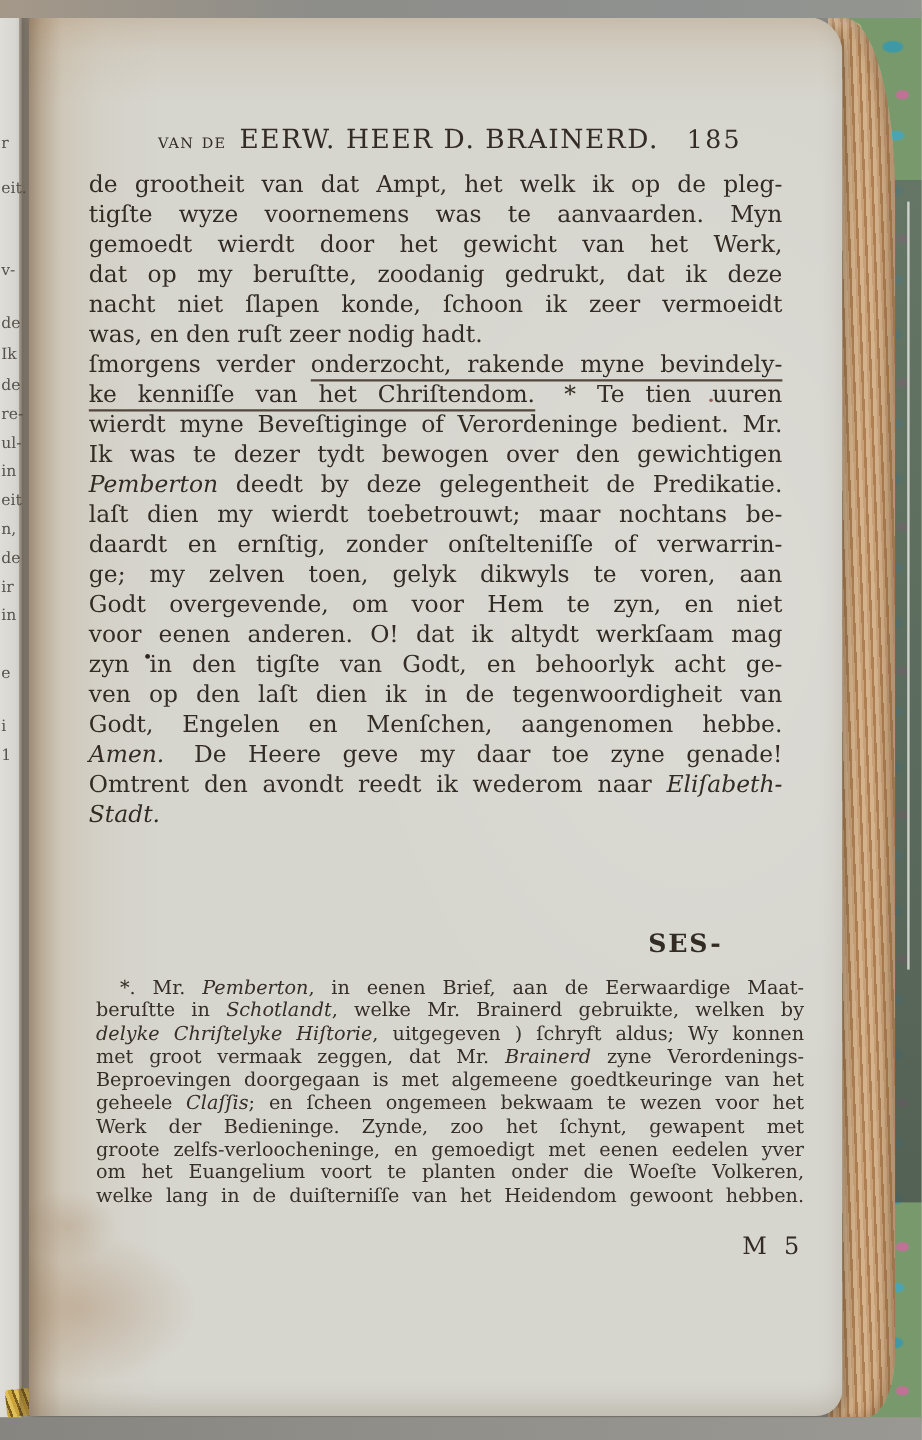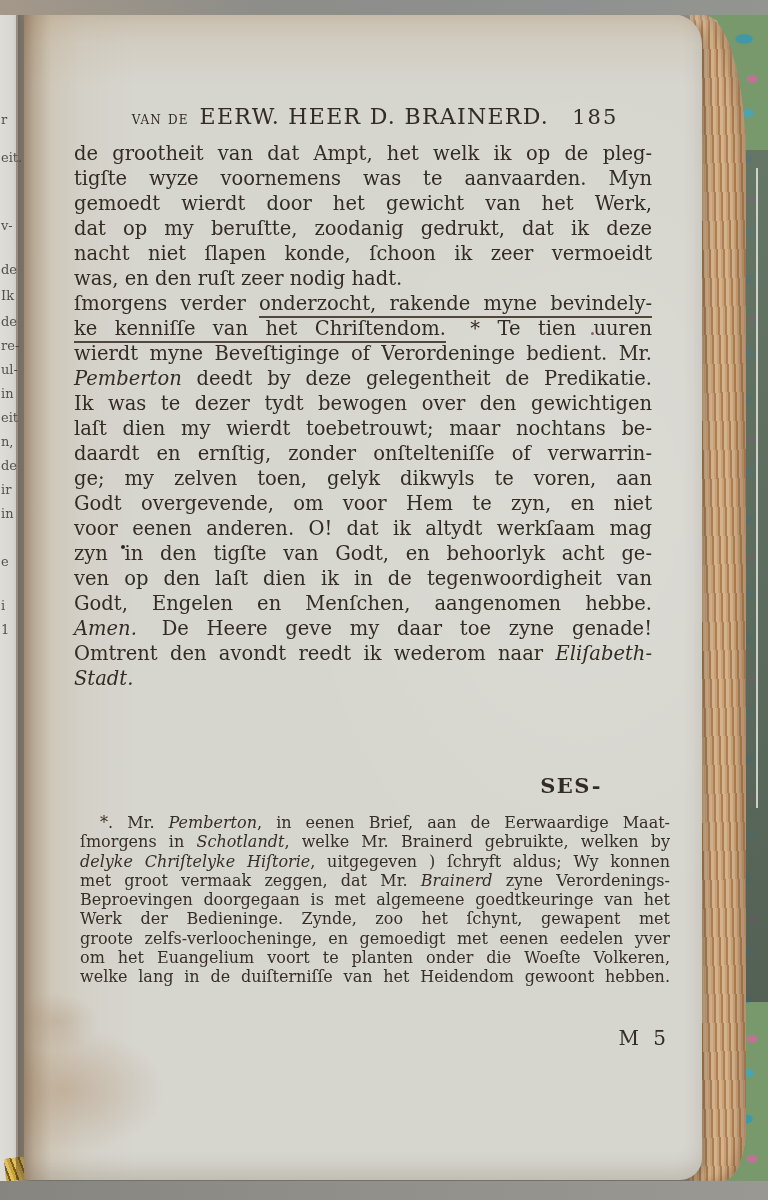--- a/index.html
+++ b/index.html
@@ -130,43 +130,44 @@
     <div class="body-text" id="body-lines">
         <div class="tline"><span>de grootheit van dat Ampt, het welk ik op de pleg-</span></div>
         <div class="tline"><span>tigſte wyze voornemens was te aanvaarden. Myn</span></div>
         <div class="tline"><span>gemoedt wierdt door het gewicht van het Werk,</span></div>
         <div class="tline"><span>dat op my beruſtte, zoodanig gedrukt, dat ik deze</span></div>
         <div class="tline"><span>nacht niet ſlapen konde, ſchoon ik zeer vermoeidt</span></div>
         <div class="tline last"><span>was, en den ruſt zeer nodig hadt.</span></div>
         <div class="tline"><span>ſmorgens verder </span><span class="ul">onderzocht, rakende myne bevindely-</span></div>
         <div class="tline"><span class="ul">ke kenniſſe van het Chriſtendom.</span><span class="gap"> * Te tien uuren</span></div>
         <div class="tline"><span>wierdt myne Beveſtiginge of Verordeninge bedient. Mr.</span></div>
+        <div class="tline"><span>Ik was te dezer tydt bewogen over den gewichtigen</span></div>
         <div class="tline"><span class="it">Pemberton</span><span> deedt by deze gelegentheit de Predikatie.</span></div>
-        <div class="tline"><span>Ik was te dezer tydt bewogen over den gewichtigen</span></div>
         <div class="tline"><span>laſt dien my wierdt toebetrouwt; maar nochtans be-</span></div>
         <div class="tline"><span>daardt en ernſtig, zonder onſtelteniſſe of verwarrin-</span></div>
         <div class="tline"><span>ge; my zelven toen, gelyk dikwyls te voren, aan</span></div>
         <div class="tline"><span>Godt overgevende, om voor Hem te zyn, en niet</span></div>
         <div class="tline"><span>voor eenen anderen. O! dat ik altydt werkſaam mag</span></div>
         <div class="tline"><span>zyn in den tigſte van Godt, en behoorlyk acht ge-</span></div>
         <div class="tline"><span>ven op den laſt dien ik in de tegenwoordigheit van</span></div>
         <div class="tline"><span>Godt, Engelen en Menſchen, aangenomen hebbe.</span></div>
         <div class="tline"><span class="it">Amen.</span><span class="gap"> De Heere geve my daar toe zyne genade!</span></div>
         <div class="tline"><span>Omtrent den avondt reedt ik wederom naar </span><span class="it">Eliſabeth-</span></div>
         <div class="tline last"><span class="it">Stadt.</span></div>
       </div>
 
     <div class="catchword">SES-</div>
 
     <div class="footnote" id="footnote-lines">
         <div class="tline indent"><span>*. Mr. </span><span class="it">Pemberton</span><span>, in eenen Brief, aan de Eerwaardige Maat-</span></div>
-        <div class="tline"><span>ſmorgens in </span><span class="it">Schotlandt</span><span>, welke Mr. Brainerd gebruikte, welken by</span></div>
+        <div class="tline"><span>beruſtte in </span><span class="it">Schotlandt</span><span>, welke Mr. Brainerd gebruikte, welken by</span></div>
         <div class="tline"><span class="it">delyke Chriſtelyke Hiſtorie</span><span>, uitgegeven ) ſchryft aldus; Wy konnen</span></div>
         <div class="tline"><span>met groot vermaak zeggen, dat Mr. </span><span class="it">Brainerd</span><span> zyne Verordenings-</span></div>
         <div class="tline"><span>Beproevingen doorgegaan is met algemeene goedtkeuringe van het</span></div>
+        <div class="tline"><span>geheele </span><span class="it">Claſſis</span><span>; en ſcheen ongemeen bekwaam te wezen voor het</span></div>
         <div class="tline"><span>Werk der Bedieninge. Zynde, zoo het ſchynt, gewapent met</span></div>
         <div class="tline"><span>groote zelfs-verloocheninge, en gemoedigt met eenen eedelen yver</span></div>
         <div class="tline"><span>om het Euangelium voort te planten onder die Woeſte Volkeren,</span></div>
         <div class="tline"><span>welke lang in de duiſterniſſe van het Heidendom gewoont hebben.</span></div>
       </div>
 
     <div class="signature">M 5</div>
 
     <div class="speck1"></div>
     <div class="speck2"></div>

